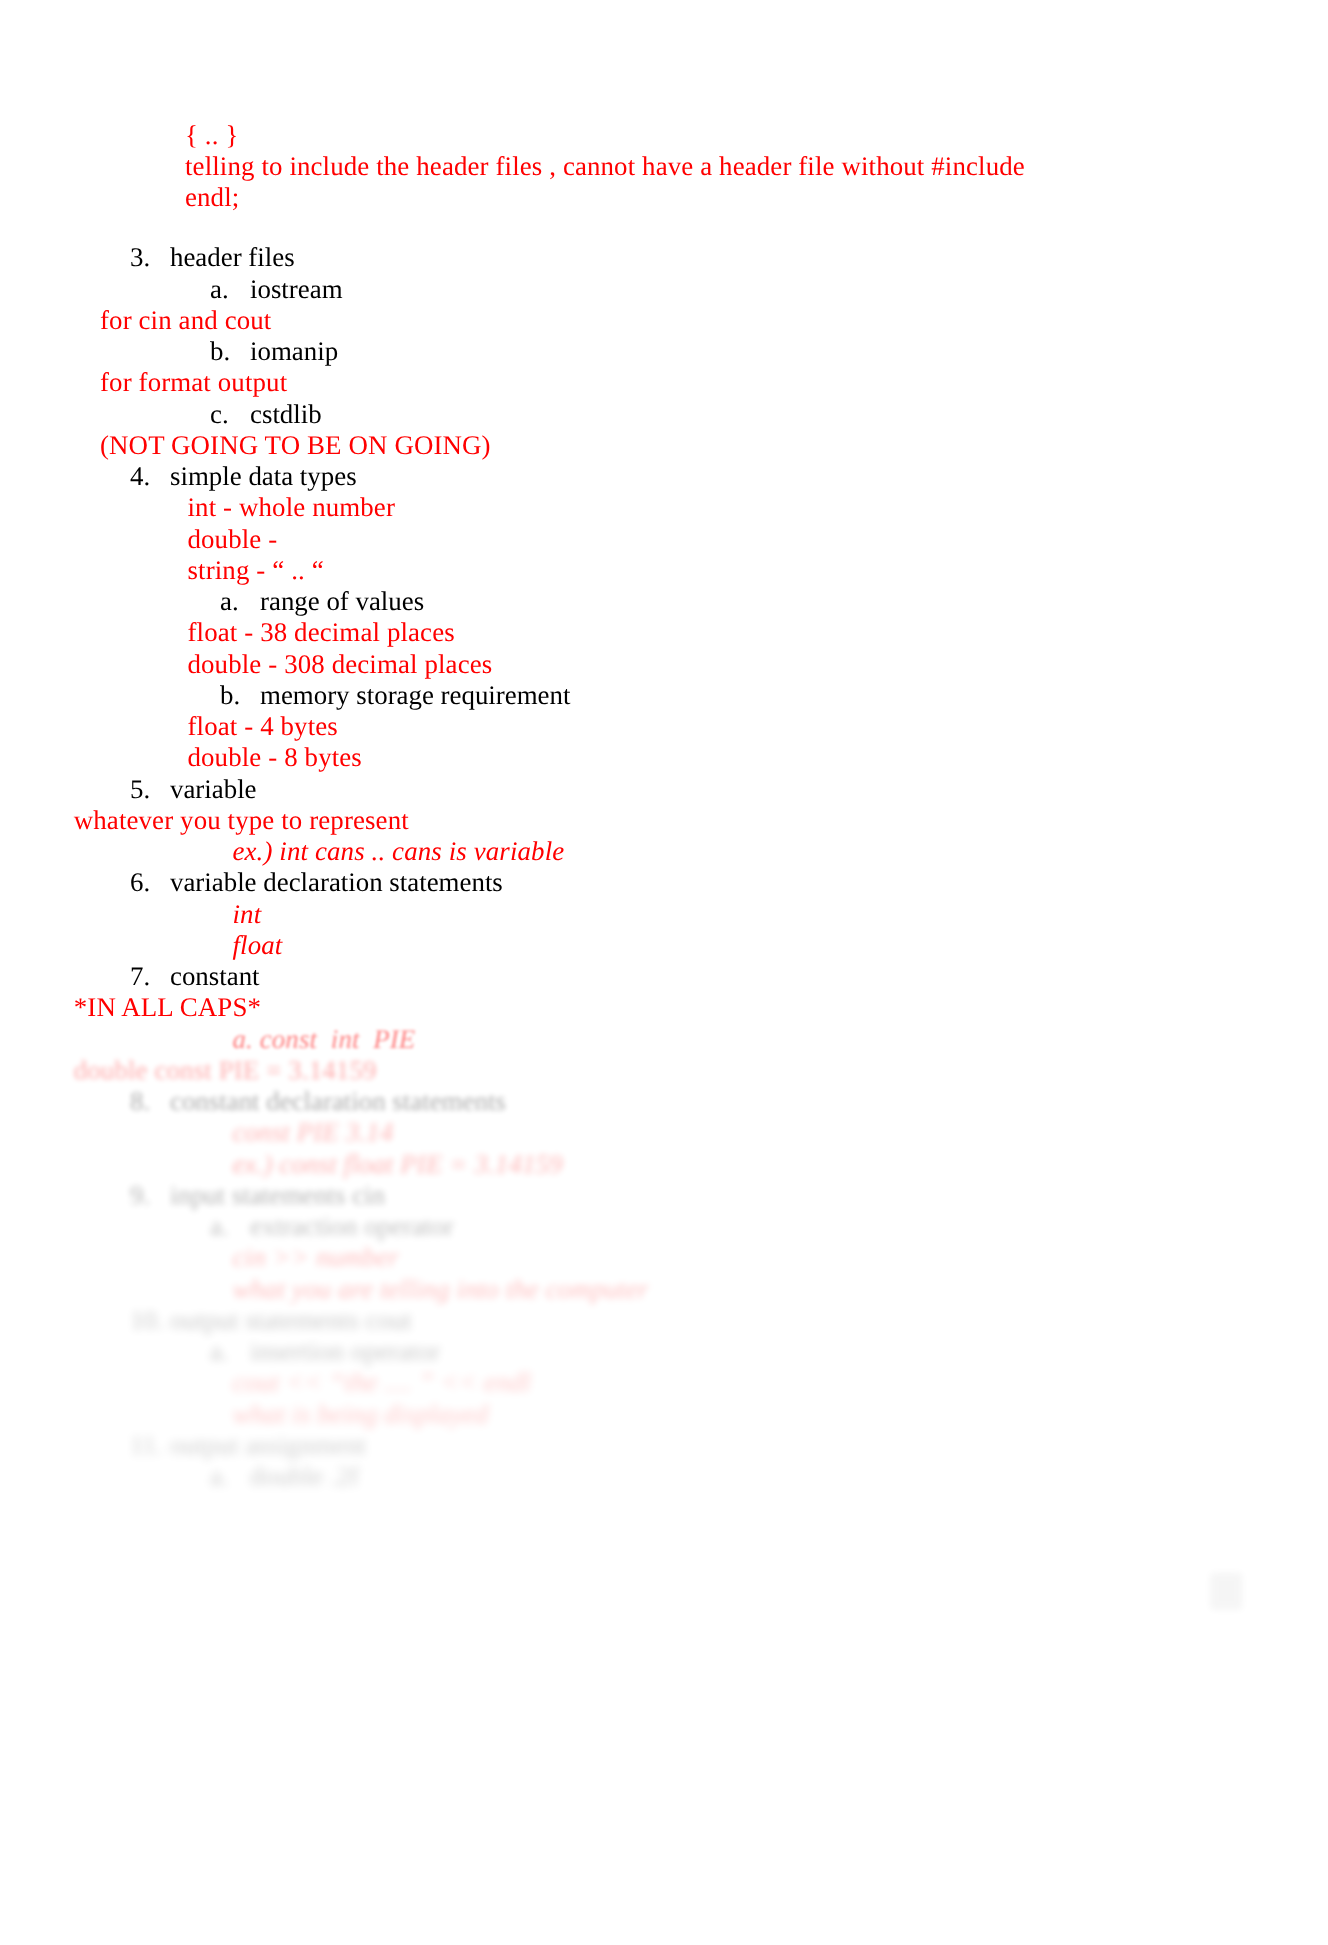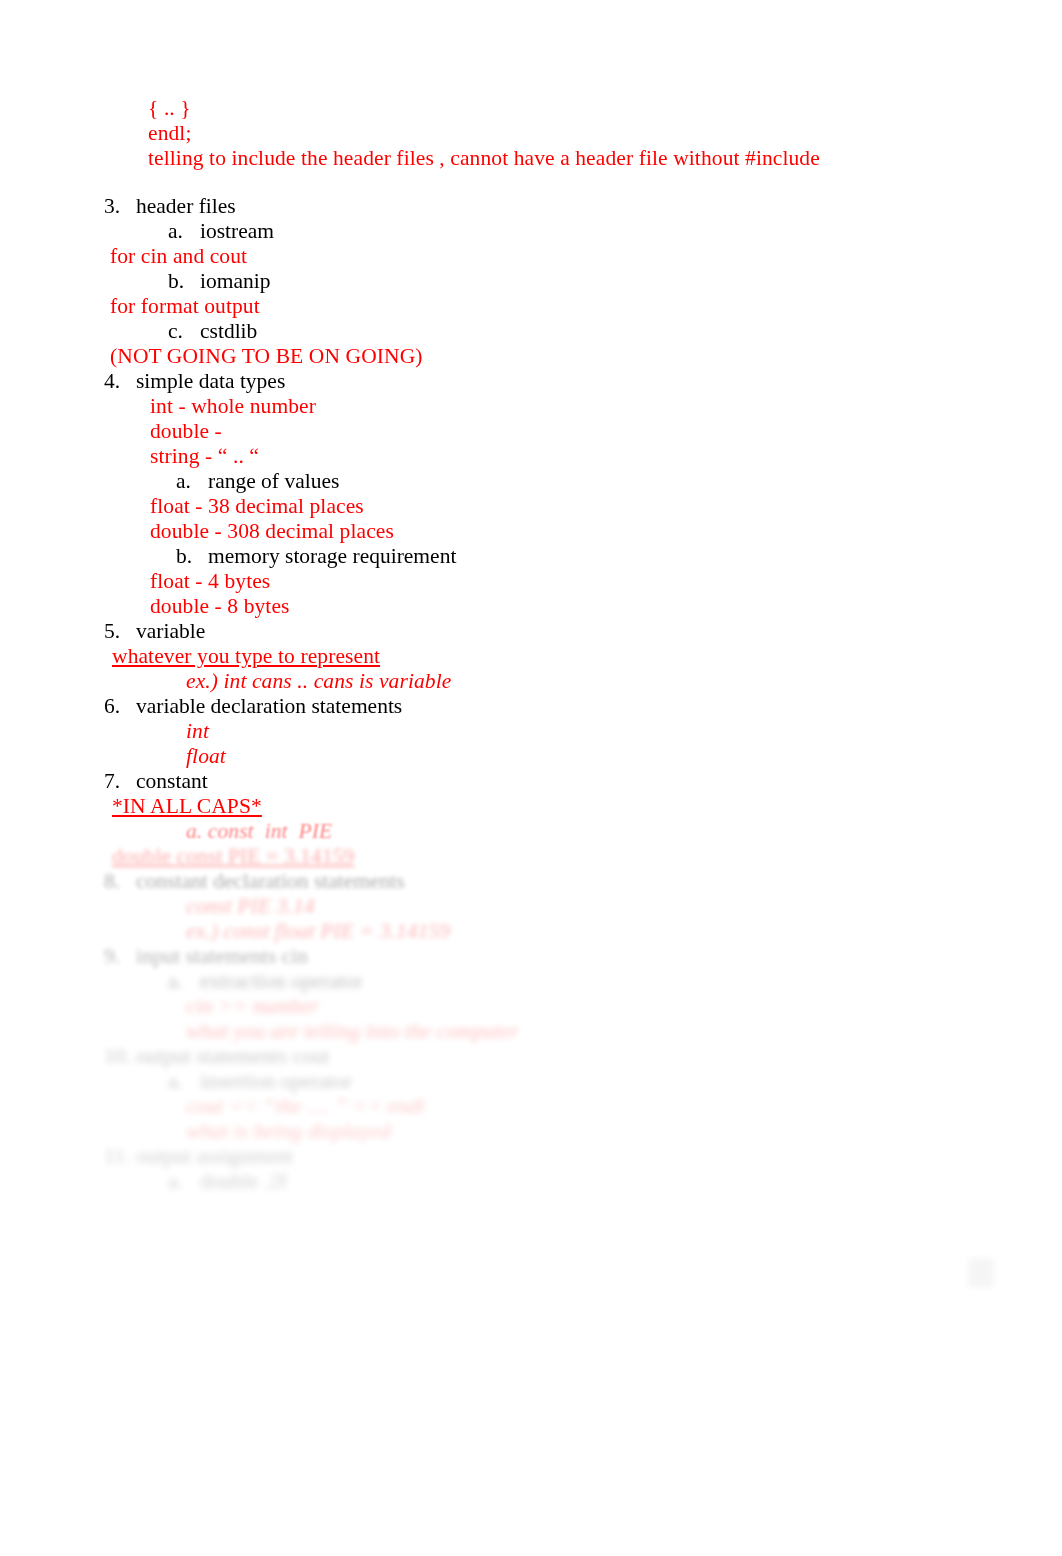--- a/index.html
+++ b/index.html
@@ -34,24 +34,24 @@
 
   
   .line {
     font-size: 21.5px;
     line-height: 25px;
     white-space: pre;
     letter-spacing: 0.1px;
   }
   .red  { color: #ff0000; }
   .blk  { color: #000000; }   
-  .ind-atxt   { padding-left: 80px; margin-left: 30px; }
+  .ind-atxt   { padding-left: 80px; }
   .ind-red1   { padding-left: 150px; font-family: Liberation Serif, serif; }   
   .ind-red2   { padding-left: 186px; font-style: italic; }
-  .ind-red0   { padding-left: 112px; text-decoration: underline; }
+  .ind-red0   { padding-left: 59px; }
   .ind-topred { padding-left: 148px; }
 
   
   .row {
     display: flex;
     font-size: 21.5px;
     line-height: 25px;
   }
   .row .marker {
     width: 32px;
@@ -85,22 +85,22 @@
     border-radius: 3px;
   }
 </style>
 </head>
 <body>
 
 <div class="page">
   <div class="doc-body">
 
     <div class="line red ind-topred">{ .. }</div>
+    <div class="line red ind-topred">telling to include the header files , cannot have a header file without #include</div>
     <div class="line red ind-topred">endl;</div>
-    <div class="line red ind-topred">telling to include the header files , cannot have a header file without #include</div>
 
     <div class="gap-sm"></div>
 
     <div class="row lvl1">
       <span class="marker blk">3.</span>
       <span class="blk">header files</span>
     </div>
 
     <div class="row lvl2">
       <span class="marker blk">a.</span>

